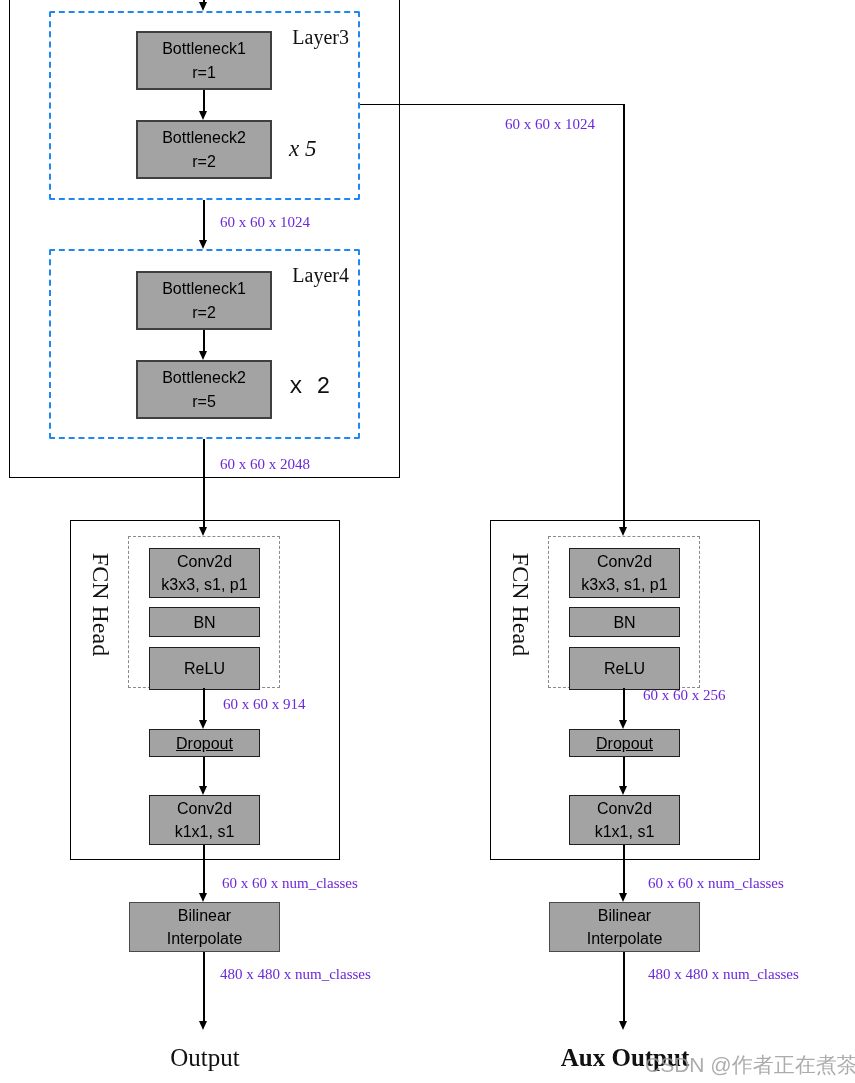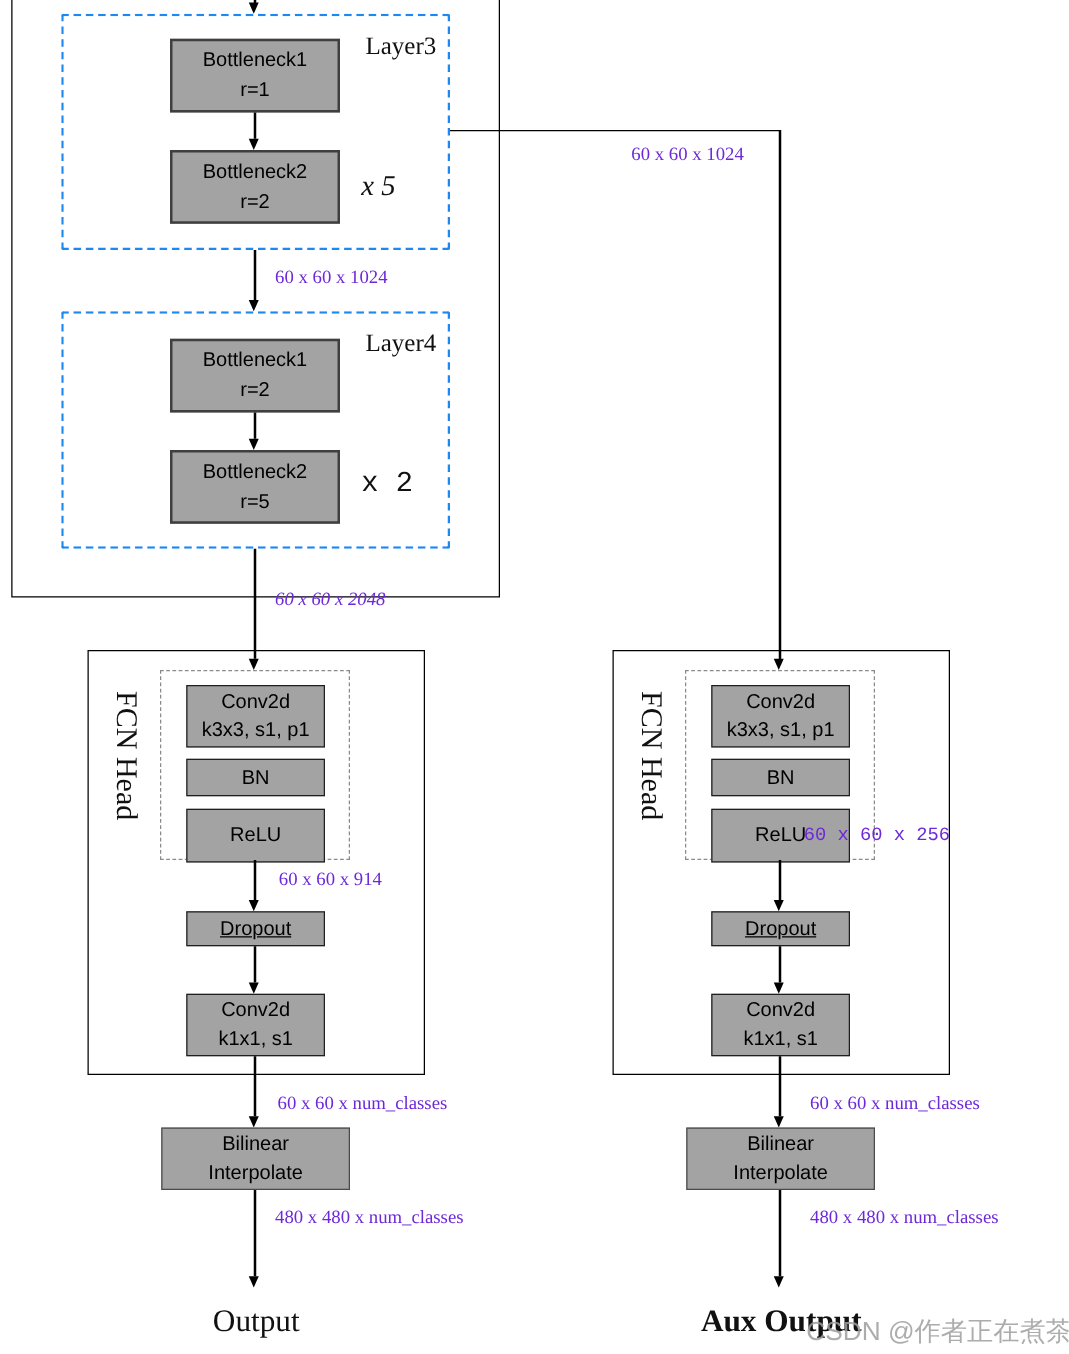--- a/index.html
+++ b/index.html
@@ -98,21 +98,21 @@
     <div class="abs vline cx" style="top:330px;height:21px;"></div>
     <div class="abs ah-down cxh" style="top:351px;"></div>
     <div class="abs node bottleneck" style="top:360px;">
       <span>Bottleneck2</span>
       <span>r=5</span>
     </div>
     <div class="abs repeat-label" style="left:289px;top:374px;font-family:Liberation Mono, monospace;">x 2</div>
 
     <div class="abs vline cx" style="top:439px;height:88px;"></div>
     <div class="abs ah-down cxh" style="top:527px;"></div>
-    <div class="abs dim" style="left:220px;top:472px;font-style:italic;">60 x 60 x 2048</div>
+    <div class="abs dim" style="left:220px;top:456px;">60 x 60 x 2048</div>
   </div>
 
   <div class="group col">
     <div class="abs fcn-rect"></div>
     <div class="abs fcn-title">FCN Head</div>
     <div class="abs inner-dashed"></div>
 
     <div class="abs node smallbox conv1">
       <span>Conv2d</span>
       <span>k3x3, s1, p1</span>
@@ -157,21 +157,21 @@
 
     <div class="abs node smallbox conv1">
       <span>Conv2d</span>
       <span>k3x3, s1, p1</span>
     </div>
     <div class="abs node smallbox bn">BN</div>
     <div class="abs node smallbox relu">ReLU</div>
 
     <div class="abs vline cx" style="top:688px;height:32px;"></div>
     <div class="abs ah-down cxh" style="top:720px;"></div>
-    <div class="abs dim" style="left:643px;top:660px;font-family:Liberation Mono, monospace;">60 x 60 x 256</div>
+    <div class="abs dim" style="left:643px;top:687px;">60 x 60 x 256</div>
 
     <div class="abs node smallbox dropout">Dropout</div>
 
     <div class="abs vline cx" style="top:757px;height:29px;"></div>
     <div class="abs ah-down cxh" style="top:786px;"></div>
 
     <div class="abs node smallbox conv2">
       <span>Conv2d</span>
       <span>k1x1, s1</span>
     </div>

